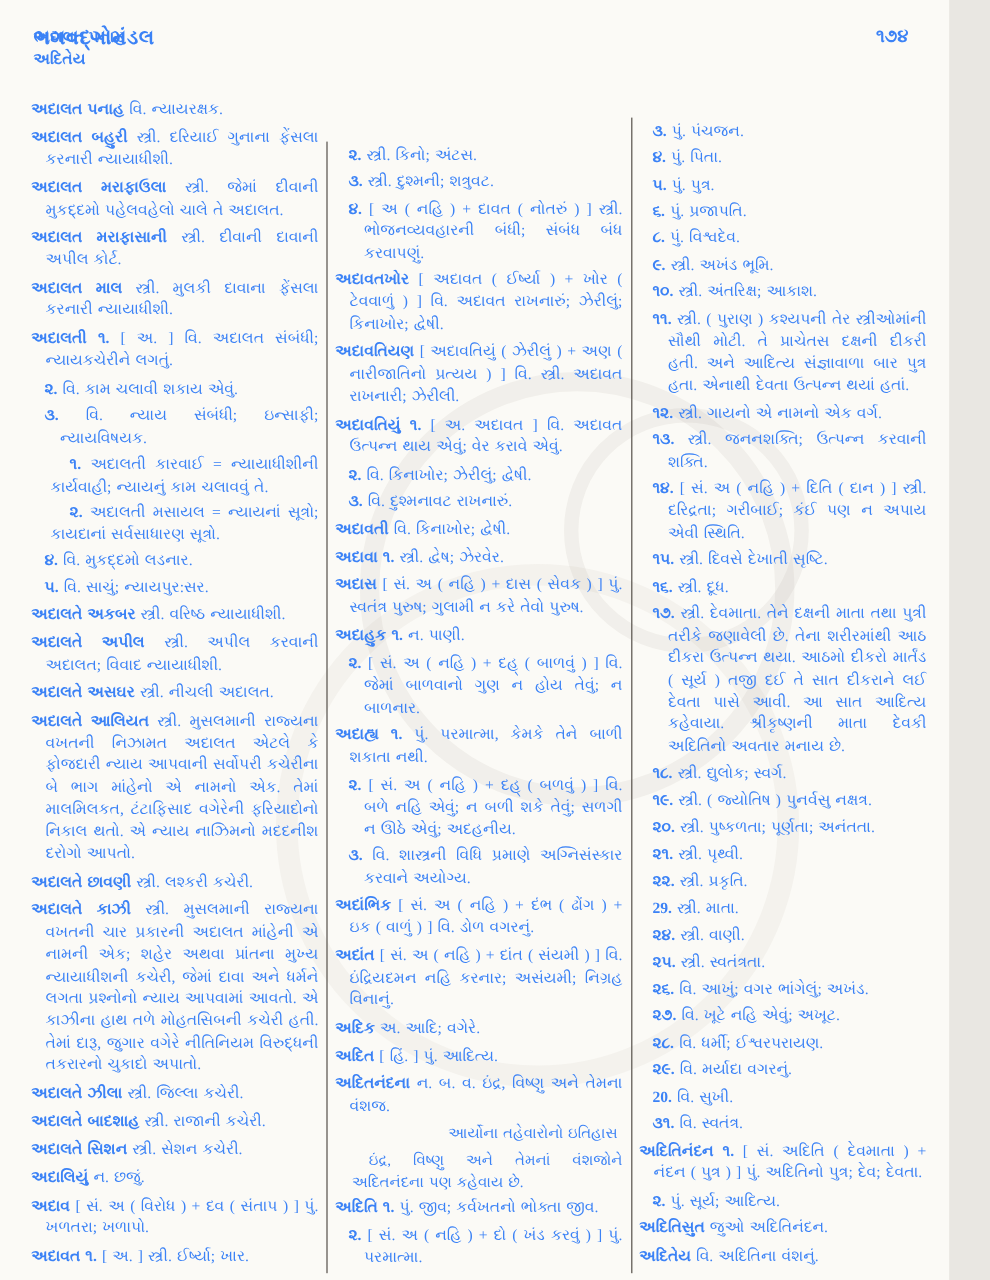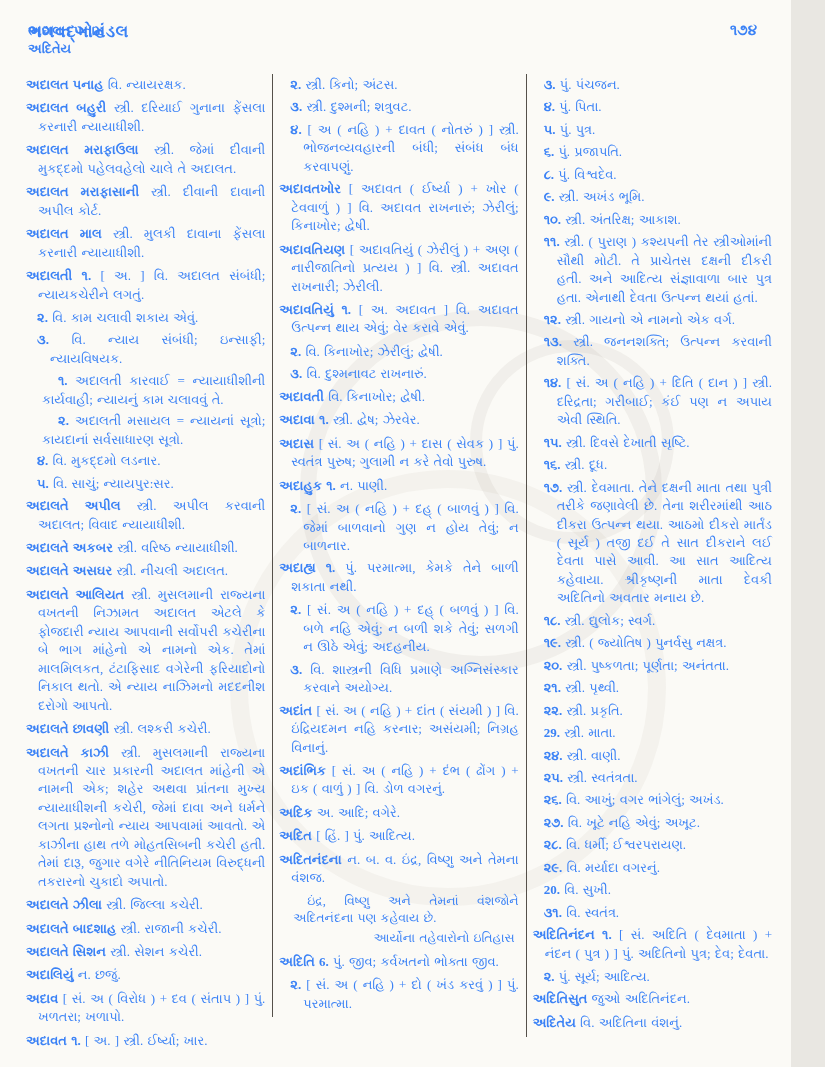--- a/index.html
+++ b/index.html
@@ -27,21 +27,21 @@
   .title{
     position:absolute;left:0;right:0;top:6px;text-align:left;
     font-weight:bold;font-size:17px;letter-spacing:.5px;
   }
   .pagenum{
     position:absolute;right:6px;top:6px;font-weight:bold;font-size:15px;
   }
 
   .columns{
     position:absolute;top:74px;left:20px;right:12px;bottom:6px;
-    display:flex;align-items:flex-start;
+    display:flex;align-items:flex-end;
   }
   .col{
     flex:1 1 0;padding:2px 7px 0 6px;min-width:0;
   }
   .col + .col{border-left:1px solid #55504a;}
 
   .para{
     font-size:13px;line-height:1.42;text-align:justify;
     margin:0 0 5px 0;word-spacing:1px;
   }
@@ -77,22 +77,22 @@
         <div class="para entry"><span class="head">અદાલત મરાફાઉલા </span><span>સ્ત્રી. જેમાં દીવાની મુકદ્દમો પહેલવહેલો ચાલે તે અદાલત.</span></div>
         <div class="para entry"><span class="head">અદાલત મરાફાસાની </span><span>સ્ત્રી. દીવાની દાવાની અપીલ કોર્ટ.</span></div>
         <div class="para entry"><span class="head">અદાલત માલ </span><span>સ્ત્રી. મુલકી દાવાના ફેંસલા કરનારી ન્યાયાધીશી.</span></div>
         <div class="para entry"><span class="head">અદાલતી ૧. </span><span>[ અ. ] વિ. અદાલત સંબંધી; ન્યાયકચેરીને લગતું.</span></div>
         <div class="para sub"><span class="head">૨. </span><span>વિ. કામ ચલાવી શકાય એવું.</span></div>
         <div class="para sub"><span class="head">૩. </span><span>વિ. ન્યાય સંબંધી; ઇન્સાફી; ન્યાયવિષયક.</span></div>
         <div class="para subsub"><span class="head">૧. </span><span>અદાલતી કારવાઈ = ન્યાયાધીશીની કાર્યવાહી; ન્યાયનું કામ ચલાવવું તે.</span></div>
         <div class="para subsub"><span class="head">૨. </span><span>અદાલતી મસાયલ = ન્યાયનાં સૂત્રો; કાયદાનાં સર્વસાધારણ સૂત્રો.</span></div>
         <div class="para sub"><span class="head">૪. </span><span>વિ. મુકદ્દમો લડનાર.</span></div>
         <div class="para sub"><span class="head">૫. </span><span>વિ. સાચું; ન્યાયપુર:સર.</span></div>
+        <div class="para entry"><span class="head">અદાલતે અકબર </span><span>સ્ત્રી. વરિષ્ઠ ન્યાયાધીશી.</span></div>
         <div class="para entry"><span class="head">અદાલતે અપીલ </span><span>સ્ત્રી. અપીલ કરવાની અદાલત; વિવાદ ન્યાયાધીશી.</span></div>
-        <div class="para entry"><span class="head">અદાલતે અકબર </span><span>સ્ત્રી. વરિષ્ઠ ન્યાયાધીશી.</span></div>
         <div class="para entry"><span class="head">અદાલતે અસઘર </span><span>સ્ત્રી. નીચલી અદાલત.</span></div>
         <div class="para entry"><span class="head">અદાલતે આલિયત </span><span>સ્ત્રી. મુસલમાની રાજ્યના વખતની નિઝામત અદાલત એટલે કે ફોજદારી ન્યાય આપવાની સર્વોપરી કચેરીના બે ભાગ માંહેનો એ નામનો એક. તેમાં માલમિલકત, ટંટાફિસાદ વગેરેની ફરિયાદોનો નિકાલ થતો. એ ન્યાય નાઝિમનો મદદનીશ દરોગો આપતો.</span></div>
         <div class="para entry"><span class="head">અદાલતે છાવણી </span><span>સ્ત્રી. લશ્કરી કચેરી.</span></div>
         <div class="para entry"><span class="head">અદાલતે કાઝી </span><span>સ્ત્રી. મુસલમાની રાજ્યના વખતની ચાર પ્રકારની અદાલત માંહેની એ નામની એક; શહેર અથવા પ્રાંતના મુખ્ય ન્યાયાધીશની કચેરી, જેમાં દાવા અને ધર્મને લગતા પ્રશ્નોનો ન્યાય આપવામાં આવતો. એ કાઝીના હાથ તળે મોહતસિબની કચેરી હતી. તેમાં દારૂ, જુગાર વગેરે નીતિનિયમ વિરુદ્ધની તકરારનો ચુકાદો અપાતો.</span></div>
         <div class="para entry"><span class="head">અદાલતે ઝીલા </span><span>સ્ત્રી. જિલ્લા કચેરી.</span></div>
         <div class="para entry"><span class="head">અદાલતે બાદશાહ </span><span>સ્ત્રી. રાજાની કચેરી.</span></div>
         <div class="para entry"><span class="head">અદાલતે સિશન </span><span>સ્ત્રી. સેશન કચેરી.</span></div>
         <div class="para entry"><span class="head">અદાલિયું </span><span>ન. છજું.</span></div>
         <div class="para entry"><span class="head">અદાવ </span><span>[ સં. અ ( વિરોધ ) + દવ ( સંતાપ ) ] પું. ખળતરા; ખળાપો.</span></div>
         <div class="para entry"><span class="head">અદાવત ૧. </span><span>[ અ. ] સ્ત્રી. ઈર્ષ્યા; ખાર.</span></div>
@@ -107,28 +107,28 @@
         <div class="para sub"><span class="head">૨. </span><span>વિ. કિનાખોર; ઝેરીલું; દ્વેષી.</span></div>
         <div class="para sub"><span class="head">૩. </span><span>વિ. દુશ્મનાવટ રાખનારું.</span></div>
         <div class="para entry"><span class="head">અદાવતી </span><span>વિ. કિનાખોર; દ્વેષી.</span></div>
         <div class="para entry"><span class="head">અદાવા ૧. </span><span>સ્ત્રી. દ્વેષ; ઝેરવેર.</span></div>
         <div class="para entry"><span class="head">અદાસ </span><span>[ સં. અ ( નહિ ) + દાસ ( સેવક ) ] પું. સ્વતંત્ર પુરુષ; ગુલામી ન કરે તેવો પુરુષ.</span></div>
         <div class="para entry"><span class="head">અદાહુક ૧. </span><span>ન. પાણી.</span></div>
         <div class="para sub"><span class="head">૨. </span><span>[ સં. અ ( નહિ ) + દહ્ ( બાળવું ) ] વિ. જેમાં બાળવાનો ગુણ ન હોય તેવું; ન બાળનાર.</span></div>
         <div class="para entry"><span class="head">અદાહ્ય ૧. </span><span>પું. પરમાત્મા, કેમકે તેને બાળી શકાતા નથી.</span></div>
         <div class="para sub"><span class="head">૨. </span><span>[ સં. અ ( નહિ ) + દહ્ ( બળવું ) ] વિ. બળે નહિ એવું; ન બળી શકે તેવું; સળગી ન ઊઠે એવું; અદહનીય.</span></div>
         <div class="para sub"><span class="head">૩. </span><span>વિ. શાસ્ત્રની વિધિ પ્રમાણે અગ્નિસંસ્કાર કરવાને અયોગ્ય.</span></div>
+        <div class="para entry"><span class="head">અદાંભિક </span><span>[ સં. અ ( નહિ ) + દંભ ( ઢોંગ ) + ઇક ( વાળું ) ] વિ. ડોળ વગરનું.</span></div>
         <div class="para entry"><span class="head">અદાંત </span><span>[ સં. અ ( નહિ ) + દાંત ( સંયમી ) ] વિ. ઇંદ્રિયદમન નહિ કરનાર; અસંયમી; નિગ્રહ વિનાનું.</span></div>
-        <div class="para entry"><span class="head">અદાંભિક </span><span>[ સં. અ ( નહિ ) + દંભ ( ઢોંગ ) + ઇક ( વાળું ) ] વિ. ડોળ વગરનું.</span></div>
         <div class="para entry"><span class="head">અદિક </span><span>અ. આદિ; વગેરે.</span></div>
         <div class="para entry"><span class="head">અદિત </span><span>[ હિં. ] પું. આદિત્ય.</span></div>
         <div class="para entry"><span class="head">અદિતનંદના </span><span>ન. બ. વ. ઇંદ્ર, વિષ્ણુ અને તેમના વંશજ.</span></div>
+        <div class="para source"><span>આર્યોના તહેવારોનો ઇતિહાસ</span></div>
         <div class="para quote"><span>ઇંદ્ર, વિષ્ણુ અને તેમનાં વંશજોને અદિતનંદના પણ કહેવાય છે.</span></div>
-        <div class="para source"><span>આર્યોના તહેવારોનો ઇતિહાસ</span></div>
-        <div class="para entry"><span class="head">અદિતિ 6. </span><span>પું. જીવ; કર્વખતનો ભોક્તા જીવ.</span></div>
+        <div class="para entry"><span class="head">અદિતિ ૧. </span><span>પું. જીવ; કર્વખતનો ભોક્તા જીવ.</span></div>
         <div class="para sub"><span class="head">૨. </span><span>[ સં. અ ( નહિ ) + દો ( ખંડ કરવું ) ] પું. પરમાત્મા.</span></div>
       </div>
     <div class="col">
         <div class="para sub"><span class="head">૩. </span><span>પું. પંચજન.</span></div>
         <div class="para sub"><span class="head">૪. </span><span>પું. પિતા.</span></div>
         <div class="para sub"><span class="head">૫. </span><span>પું. પુત્ર.</span></div>
         <div class="para sub"><span class="head">૬. </span><span>પું. પ્રજાપતિ.</span></div>
         <div class="para sub"><span class="head">૮. </span><span>પું. વિશ્વદેવ.</span></div>
         <div class="para sub"><span class="head">૯. </span><span>સ્ત્રી. અખંડ ભૂમિ.</span></div>
         <div class="para sub"><span class="head">૧૦. </span><span>સ્ત્રી. અંતરિક્ષ; આકાશ.</span></div>

